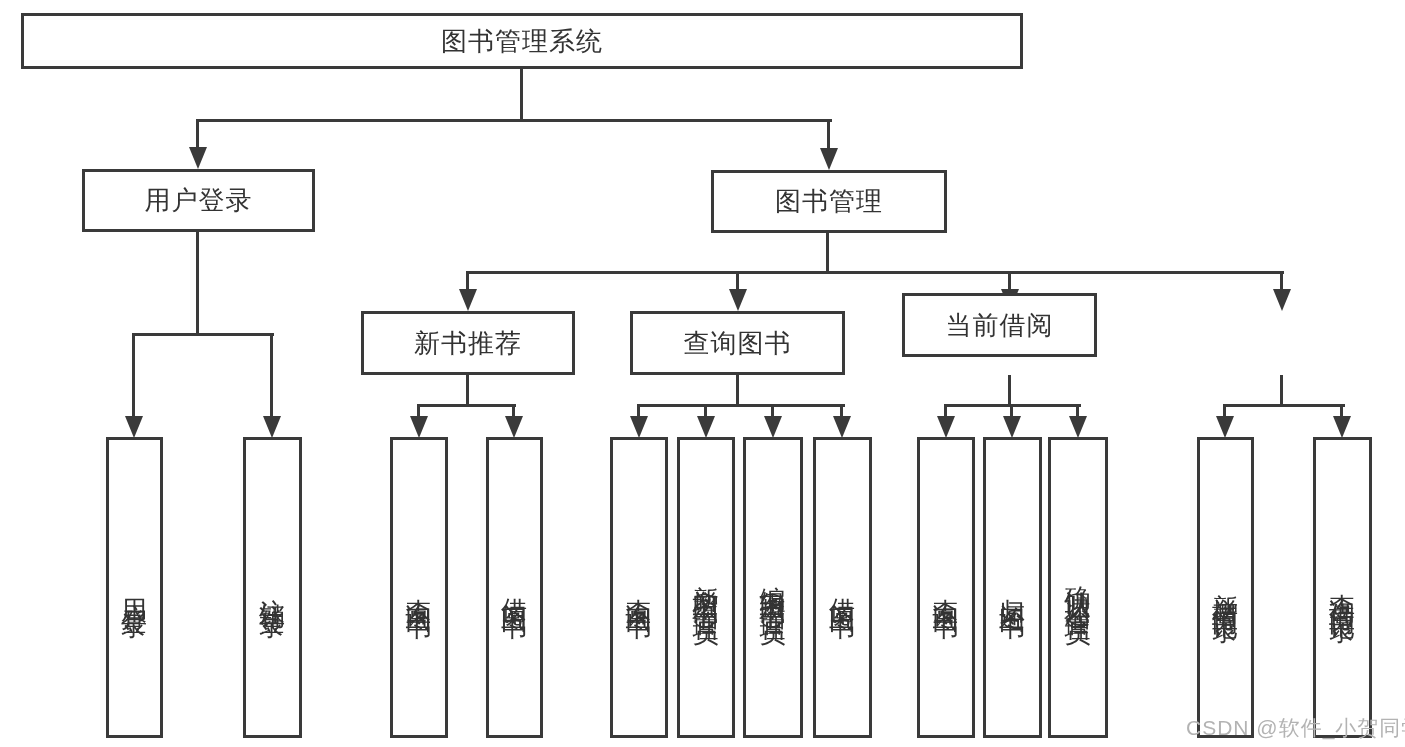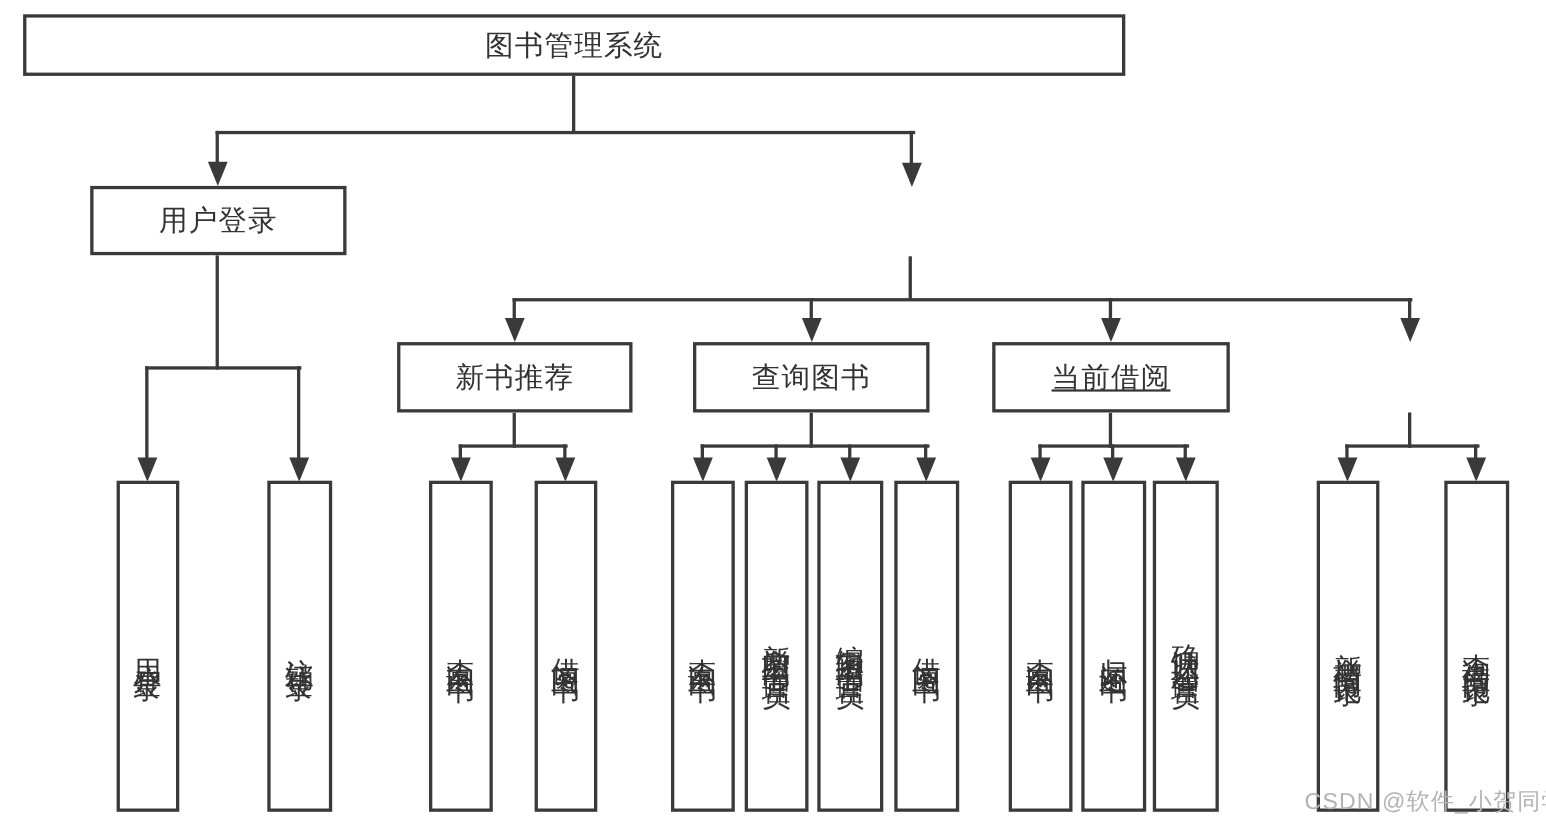--- a/index.html
+++ b/index.html
@@ -73,20 +73,23 @@
   <div class="vl" style="left:520px; top:69px; width:3px; height:52px;"></div>
   <div class="hl" style="left:196px; top:119px; width:636px; height:3px;"></div>
   <div class="vl" style="left:196px; top:119px; width:3px; height:31px;"></div>
   <div class="vl" style="left:827px; top:119px; width:3px; height:31px;"></div>
   <div class="ad" style="left:189px; top:147px;"></div>
   <div class="ad" style="left:820px; top:148px;"></div>
 
   <div class="box" style="left:82px; top:169px; width:233px; height:63px;">
     <span>用户登录</span>
   </div>
+  <div class="box" style="left:711px; top:170px; width:236px; height:63px;">
+    <span>图书管理</span>
+  </div>
 
   <div class="vl" style="left:196px; top:232px; width:3px; height:104px;"></div>
   <div class="hl" style="left:132px; top:333px; width:142px; height:3px;"></div>
   <div class="vl" style="left:132px; top:333px; width:3px; height:85px;"></div>
   <div class="vl" style="left:270px; top:333px; width:3px; height:85px;"></div>
   <div class="ad" style="left:125px; top:416px;"></div>
   <div class="ad" style="left:263px; top:416px;"></div>
 
   <div class="vl" style="left:826px; top:233px; width:3px; height:40px;"></div>
   <div class="hl" style="left:466px; top:271px; width:818px; height:3px;"></div>
@@ -98,21 +101,21 @@
   <div class="ad" style="left:729px; top:289px;"></div>
   <div class="ad" style="left:1001px; top:289px;"></div>
   <div class="ad" style="left:1273px; top:289px;"></div>
 
   <div class="box" style="left:361px; top:311px; width:214px; height:64px;">
     <span>新书推荐</span>
   </div>
   <div class="box" style="left:630px; top:311px; width:215px; height:64px;">
     <span>查询图书</span>
   </div>
-  <div class="box" style="left:902px; top:311px; width:216px; height:64px;text-decoration:underline;">
+  <div class="box" style="left:902px; top:293px; width:195px; height:64px;">
     <span>当前借阅</span>
   </div>
 
   <div class="vl" style="left:466px; top:375px; width:3px; height:32px;"></div>
   <div class="hl" style="left:417px; top:404px; width:99px; height:3px;"></div>
   <div class="vl" style="left:417px; top:404px; width:3px; height:15px;"></div>
   <div class="vl" style="left:512px; top:404px; width:3px; height:15px;"></div>
   <div class="ad" style="left:410px; top:416px;"></div>
   <div class="ad" style="left:505px; top:416px;"></div>
 

